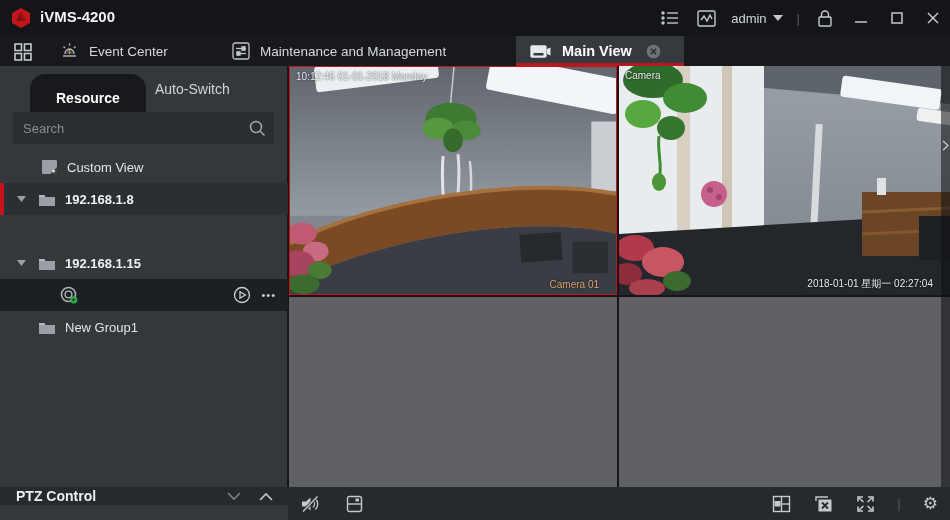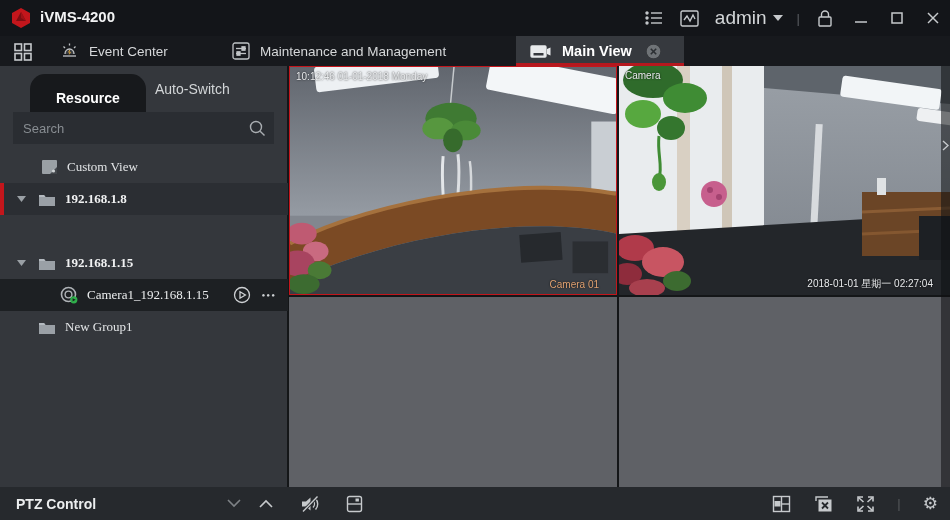--- a/index.html
+++ b/index.html
@@ -9,21 +9,21 @@
   svg{display:block;}
   .ic{display:inline-flex;align-items:center;justify-content:center;}
 
   
   .titlebar{position:absolute;left:0;top:0;width:950px;height:36px;background:#131519;
             display:flex;align-items:center;}
   .logo{position:absolute;left:10px;top:7px;width:22px;height:22px;}
   .app-title{position:absolute;left:40px;top:8px;color:#f2f3f4;font-size:15px;font-weight:bold;}
   .tb-right{position:absolute;right:6px;top:0;height:36px;display:flex;align-items:center;gap:14px;}
   .tb-btn{width:22px;height:22px;cursor:pointer;color:#c6c9cc;}
-  .user-chip{display:flex;align-items:center;gap:6px;color:#d3d6d8;font-size:19px;cursor:pointer;}
+  .user-chip{display:flex;align-items:center;gap:6px;color:#d3d6d8;font-size:13px;cursor:pointer;}
   .tb-sep{color:#5a5e62;font-size:13px;}
 
   
   .tabbar{position:absolute;left:0;top:36px;width:950px;height:30px;background:#17191d;}
   .home-btn{position:absolute;left:13px;top:6px;width:19px;height:19px;cursor:pointer;}
   .navtab{position:absolute;top:0;height:30px;display:flex;align-items:center;gap:10px;
           color:#d6d8da;font-size:13.5px;cursor:pointer;padding:0 14px;}
   .navtab.ec{left:46px;}
   .navtab.mm{left:218px;}
   .navtab.mv{left:516px;width:140px;background:#36393e;color:#ffffff;font-weight:bold;font-size:14.5px;}
@@ -36,35 +36,35 @@
             background:#17191c;color:#ffffff;font-weight:bold;font-size:14px;
             display:flex;cursor:pointer;}
   .autosw{position:absolute;left:155px;top:15px;color:#d2d5d7;font-size:14px;cursor:pointer;}
   .searchbox{position:absolute;left:13px;top:46px;width:261px;height:32px;background:#2a2d32;
              display:flex;align-items:center;}
   .searchbox input{flex:1;background:transparent;border:0;outline:none;color:#cfd2d5;
                    font-size:13px;padding:0 10px;font-family:"Liberation Sans",sans-serif;}
   .searchbox input::placeholder{color:#888d92;}
   .search-ic{width:18px;height:18px;margin-right:8px;cursor:pointer;}
 
-  .trow{position:absolute;left:0;width:288px;height:32px;display:flex;align-items:center;cursor:pointer;font-family:Liberation Serif, serif;}
+  .trow{position:absolute;left:0;width:288px;height:32px;display:flex;align-items:center;cursor:pointer;}
   .trow .tlabel{color:#e3e5e7;font-size:13px;}
   .trow.group .tlabel{font-weight:bold;color:#f0f1f2;}
   .trow.cam .tlabel{color:#b9bdc1;}
   .trow.sel-group{background:#2b2e33;}
   .trow.sel-cam{background:#1d2023;}
   .trow.sel-cam .tlabel{color:#eceeef;}
   .redbar{position:absolute;left:0;top:0;width:4px;height:32px;background:#c3161c;}
   .caret{position:absolute;left:16px;top:11px;width:10px;height:10px;}
   .ticon{position:absolute;top:7px;width:18px;height:18px;}
   .row-actions{position:absolute;right:12px;top:7px;display:flex;align-items:center;gap:10px;}
   .play-btn{width:18px;height:18px;cursor:pointer;}
   .more-dots{color:#cdd0d3;font-size:11px;letter-spacing:1px;cursor:pointer;}
 
-  .ptzbar{position:absolute;left:0;top:487px;width:288px;height:33px;background:#26292d;
+  .ptzbar{position:absolute;left:0;top:487px;width:288px;height:18px;background:#26292d;
           display:flex;align-items:center;}
   .ptz-label{margin-left:16px;color:#eceeef;font-size:14px;font-weight:bold;}
   .ptz-ctrls{position:absolute;right:14px;display:flex;gap:16px;}
   .chev{width:16px;height:16px;cursor:pointer;}
 
   
   .videoarea{position:absolute;left:288px;top:66px;width:662px;height:421px;background:#141618;}
   .tile{position:absolute;overflow:hidden;box-sizing:border-box;background:#5f6166;cursor:pointer;}
   .tile.t1{left:1px;top:0;width:328px;height:229px;border:1px solid #c3161c;}
   .tile.t2{left:331px;top:0;width:331px;height:229px;}
@@ -267,21 +267,20 @@
 
     <div class="trow cam sel-cam" style="top:213px;">
       <span class="ticon ic" style="left:60px;">
         <svg width="18" height="18" viewBox="0 0 18 18">
           <circle cx="8.5" cy="8.5" r="7" fill="none" stroke="#aeb2b6" stroke-width="1.6"></circle>
           <circle cx="8.5" cy="8.5" r="3.4" fill="none" stroke="#aeb2b6" stroke-width="1.4"></circle>
           <circle cx="13.8" cy="13.8" r="3.6" fill="#2faf4b"></circle>
           <polygon points="12.6,12.2 15.6,13.8 12.6,15.4" fill="#1d2023"></polygon>
         </svg>
       </span>
-      <span class="tlabel" style="position:absolute;left:87px;">Camera1_192.168.1.15</span>
       <span class="row-actions">
         <span class="play-btn ic">
           <svg width="18" height="18" viewBox="0 0 18 18" fill="none" stroke="#cdd0d3" stroke-width="1.3">
             <circle cx="9" cy="9" r="7.5"></circle>
               <polygon points="7,5.8 12.4,9 7,12.2"></polygon>
           </svg>
         </span>
         <span class="more-dots">•••</span>
       </span>
     </div>

